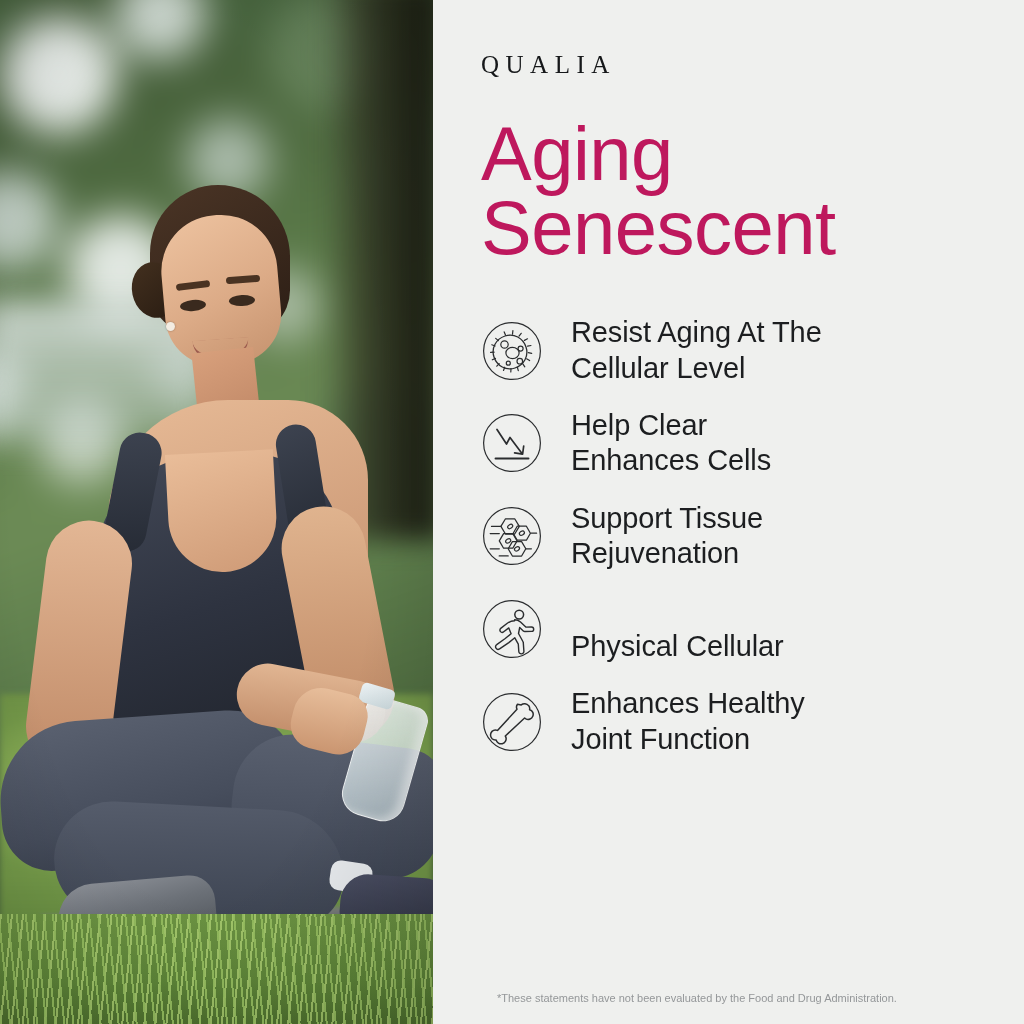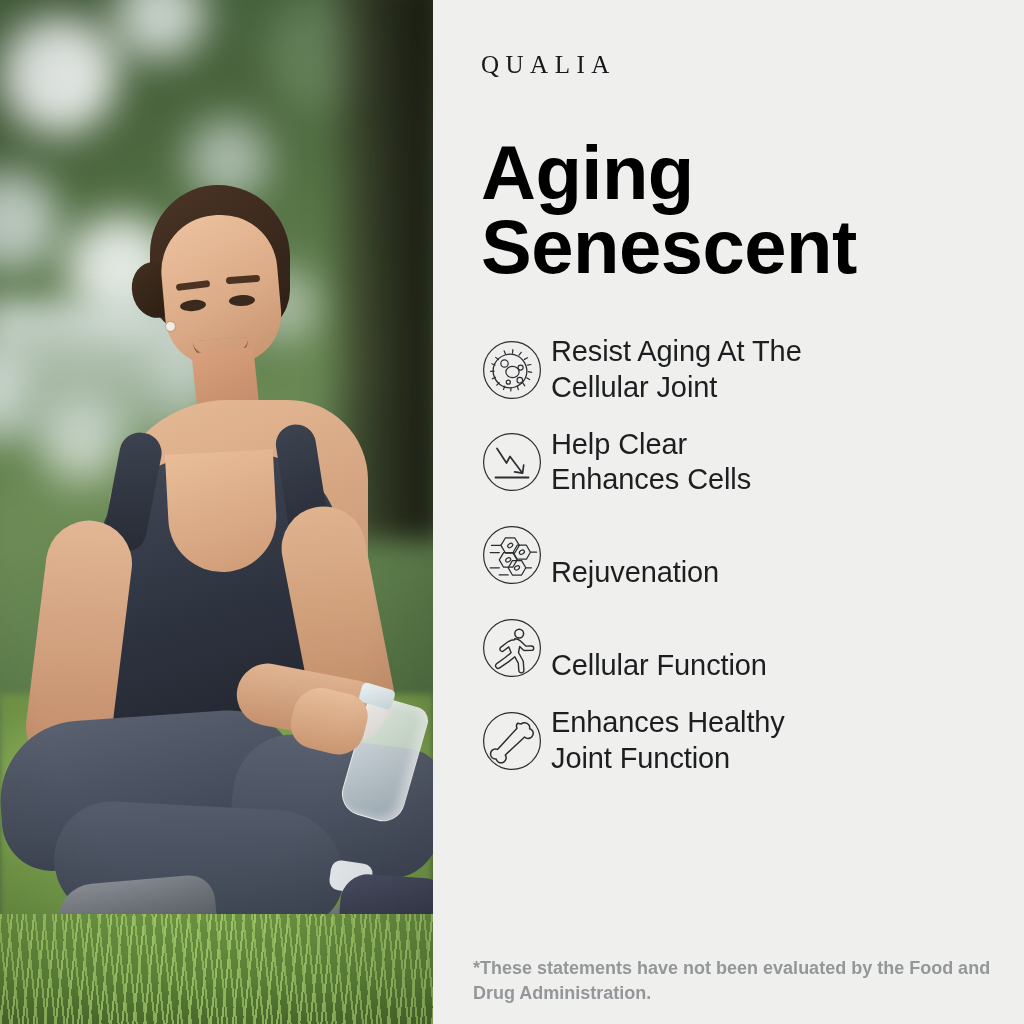--- a/index.html
+++ b/index.html
@@ -320,39 +320,39 @@
   .brand {
     font-family: "Liberation Serif", serif;
     font-size: 25px;
     letter-spacing: 6.5px;
     color: #16181a;
     padding-top: 52px;
     line-height: 1;
   }
 
   .headline {
-    margin-top: 59px;
+    margin-top: 40px;
     font-size: 76px;
     line-height: 0.97;
-    font-weight: 700;
-    color: #000000;
+    font-weight: 400;
+    color: #be185d;
     letter-spacing: -0.5px;
   }
   .headline-line { display: block; }
 
   .features {
     margin-top: 46px;
     display: flex;
     flex-direction: column;
     gap: 22px;
   }
   .feature {
     display: flex;
     align-items: center;
-    gap: 8px;
+    gap: 28px;
   }
   .feature-icon {
     flex: 0 0 auto;
     width: 62px;
     height: 62px;
   }
   .feature-icon svg {
     display: block;
     width: 62px;
     height: 62px;
@@ -360,27 +360,27 @@
   .feature-label {
     font-size: 29px;
     line-height: 1.22;
     font-weight: 300;
     color: #1c1e20;
     letter-spacing: -0.1px;
   }
 
   .disclaimer {
     position: absolute;
-    left: 40px;
+    left: 64px;
     right: 28px;
     bottom: 18px;
-    font-size: 18px;
+    font-size: 11px;
     line-height: 1.38;
     color: #949799;
-    font-weight: 700;
+    font-weight: 400;
   }
   .disclaimer-line { display: block; }
 </style>
 </head>
 <body>
 
 <div class="page">
 
   <div class="photo-panel">
     <div class="bokeh"></div>
@@ -444,21 +444,21 @@
             </g>
             <ellipse cx="31.5" cy="33" rx="6.6" ry="5.6"></ellipse>
             <circle cx="23.5" cy="24.5" r="3.7"></circle>
             <circle cx="39.6" cy="28.6" r="2.5"></circle>
             <circle cx="38.8" cy="41.2" r="2.8"></circle>
             <circle cx="27.3" cy="43.2" r="2"></circle>
           </svg>
         </span>
         <div class="feature-label">
           <span>Resist Aging At The</span><br>
-          <span>Cellular Joint</span>
+          <span>Cellular Level</span>
         </div>
       </div>
 
       <div class="feature">
         <span class="feature-icon">
           <svg viewBox="0 0 62 62" fill="none" stroke="#2b2d2f" stroke-width="1.2">
             <circle cx="31" cy="31" r="28.4"></circle>
             <path d="M16 17.5l9.5 14.5 3.5-6.5L41 41.5" stroke-width="1.7" stroke-linejoin="round" stroke-linecap="round"></path>
             <path d="M41.6 42.2l-8-1.4M41.6 42.2l1.1-8.2" stroke-width="1.7" stroke-linecap="round"></path>
             <path d="M14.5 46.5h33" stroke-width="1.9" stroke-linecap="round"></path>
@@ -483,36 +483,36 @@
             <ellipse cx="29.2" cy="21.5" rx="2.7" ry="1.9" transform="rotate(-32 29.2 21.5)"></ellipse>
             <ellipse cx="40.9" cy="28.2" rx="2.7" ry="1.9" transform="rotate(-32 40.9 28.2)"></ellipse>
             <ellipse cx="27.2" cy="35.9" rx="2.7" ry="1.9" transform="rotate(-32 27.2 35.9)"></ellipse>
             <ellipse cx="36.0" cy="43.8" rx="2.7" ry="1.9" transform="rotate(-32 36 43.8)"></ellipse>
             <g stroke-width="1.25" stroke-linecap="round">
               <path d="M19.9 21.4H10.5M18.3 28.6H9.2M18.3 43.8H9.2M27.2 50.9h-9M50.0 28.2h5.6M44.8 43.8h5.6"></path>
             </g>
           </svg>
         </span>
         <div class="feature-label">
-          <br>
+          <span>Support Tissue</span><br>
           <span>Rejuvenation</span>
         </div>
       </div>
 
       <div class="feature">
         <span class="feature-icon">
           <svg viewBox="0 0 62 62" fill="none" stroke="#2b2d2f" stroke-width="1.2">
             <circle cx="31" cy="31" r="28.4"></circle>
             <circle cx="38.2" cy="16.6" r="4.4" stroke-width="1.5"></circle>
             <path d="M33.6 22.8c-2.6 0-5.2.9-7.3 2.5l-6.6 5.1c-1 .8-1.1 2.3-.2 3.2.8.9 2.2 1 3.2.2l5.1-3.9 2.3 5.8-6.2 5.1-8.2 5.8c-1.2.8-1.5 2.4-.7 3.6.8 1.2 2.4 1.5 3.6.7l9.2-6.3 6.0-4.8 3.5 6.3.5 7.4c.1 1.4 1.3 2.5 2.7 2.4 1.4-.1 2.5-1.3 2.4-2.7l-.6-8.3c0-.5-.2-1-.4-1.4l-4.4-8.0 1.2-6.0 3.6 3.4c.4.4 1 .6 1.6.6l6.6-.1c1.2 0 2.2-1 2.2-2.2 0-1.2-1-2.2-2.2-2.2l-5.7.1-5.3-5.0c-1.6-1.5-3.7-2.3-5.9-2.3z" stroke-width="1.4" stroke-linejoin="round"></path>
           </svg>
         </span>
         <div class="feature-label">
           <br>
-          <span>Cellular Function</span>
+          <span>Physical Cellular</span>
         </div>
       </div>
 
       <div class="feature">
         <span class="feature-icon">
           <svg viewBox="0 0 62 62" fill="none" stroke="#2b2d2f" stroke-width="1.2">
             <circle cx="31" cy="31" r="28.4"></circle>
             <path d="M40.2 13.9c2.2-1.9 5.6-1.6 7.4.7 1.0 1.2 1.3 2.7 1.0 4.1 1.4.3 2.6 1.3 3.2 2.7 1.1 2.6-.2 5.6-2.8 6.6-1.9.8-4 .3-5.4-1.0L24.3 45.0c1.0 1.6 1.1 3.7.1 5.4-1.4 2.4-4.6 3.2-7.0 1.7-1.2-.7-2.0-1.9-2.3-3.2-1.4.2-2.9-.2-4.0-1.2-2.1-2-2.1-5.3-.1-7.3 1.5-1.5 3.7-1.8 5.5-1.0L36 18.2c-.8-1.6-.6-3.5.5-4.9z" stroke-width="1.5" stroke-linejoin="round"></path>
           </svg>
         </span>

